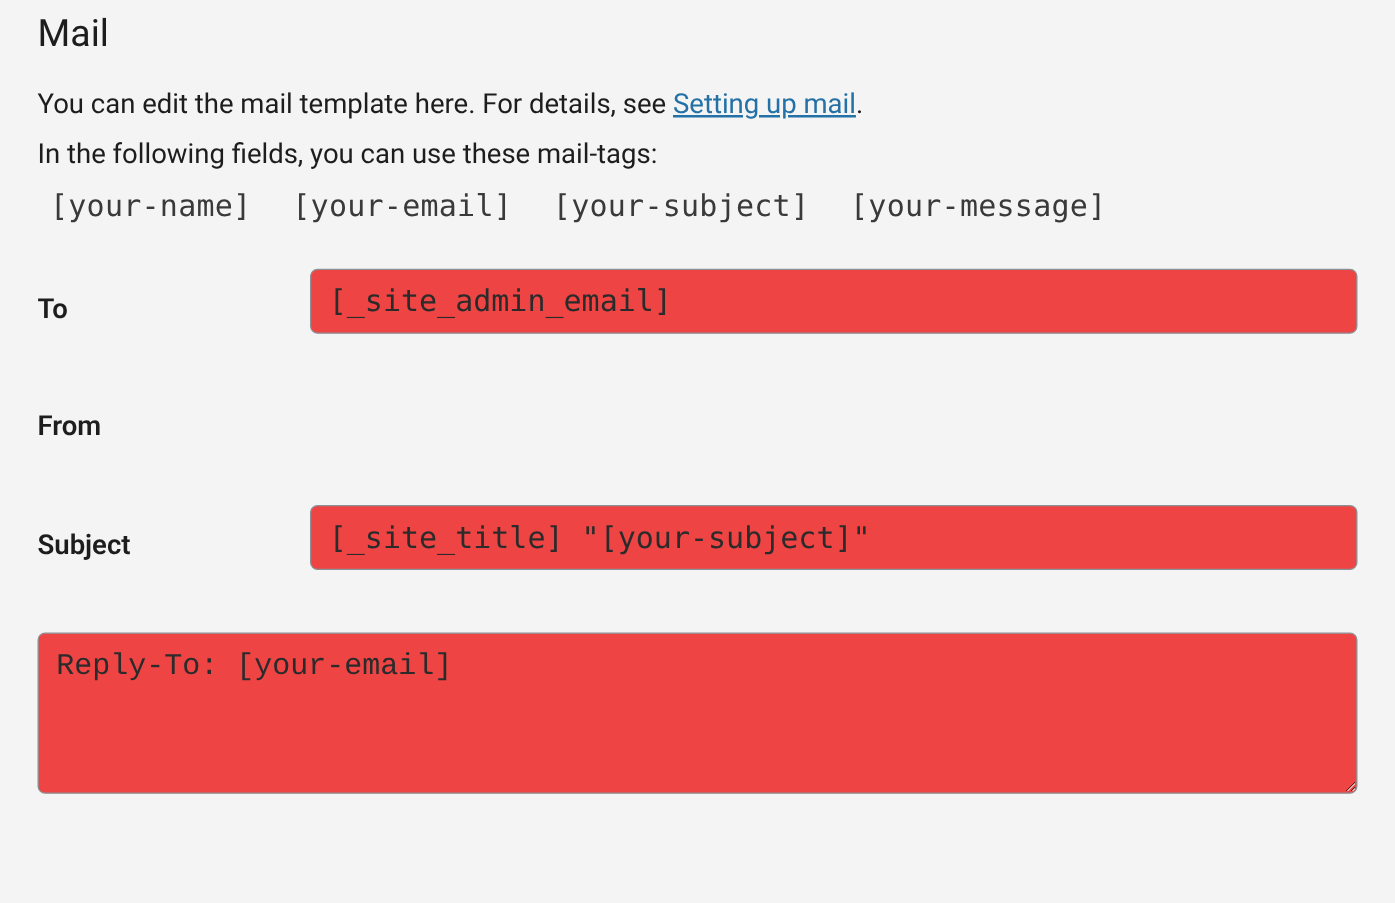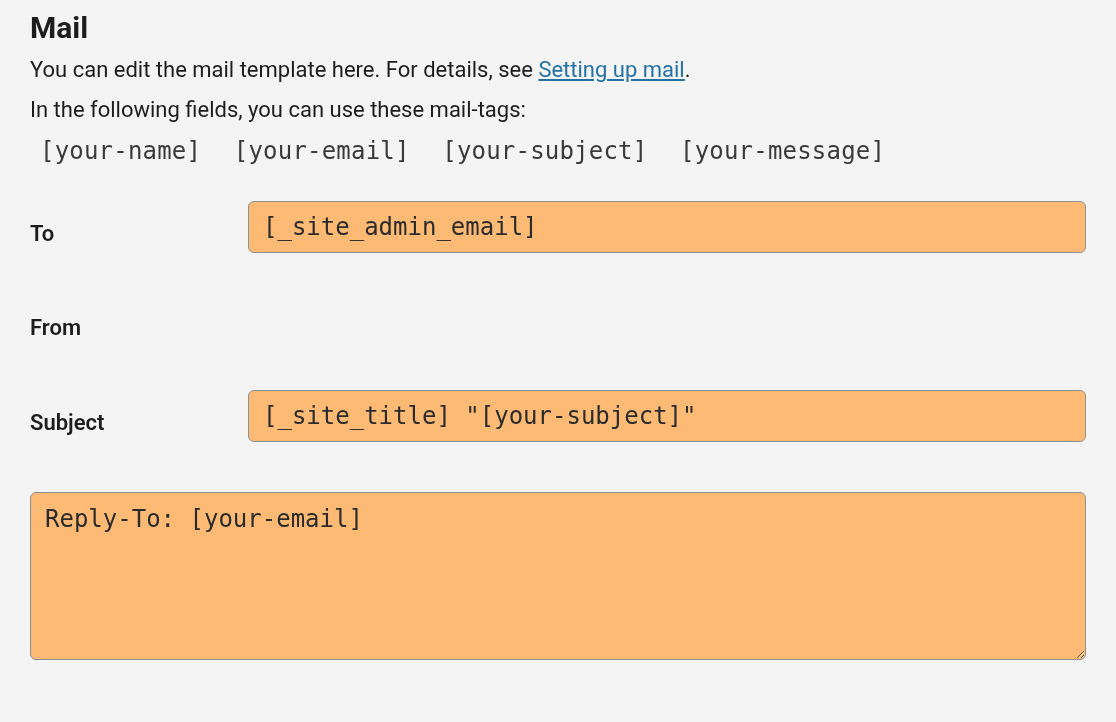--- a/index.html
+++ b/index.html
@@ -11,22 +11,22 @@
       color: #1d1d1d;
       width: 1116px;
       height: 722px;
       overflow: hidden;
     }
     .panel {
       padding: 0 30px 30px 30px;
     }
     h2.section-title {
       font-size: 30px;
-      font-weight: 700;
-      margin: 10px 0 8px 0;
+      font-weight: 400;
+      margin: 10px 0 22px 0;
       color: #1d1d1d;
     }
     .intro {
       font-size: 22px;
       line-height: 1.55;
       color: #1d1d1d;
       margin-bottom: 6px;
     }
     .intro a {
       color: #2371a6;
@@ -59,29 +59,30 @@
     }
     input.text-input,
     textarea.text-area {
       width: 100%;
       font-family: ui-monospace, SFMono-Regular, "SF Mono", Menlo, Consolas, monospace;
       font-size: 24px;
       color: #2b2b2b;
       padding: 10px 14px;
       border: 1px solid #8c8f94;
       border-radius: 6px;
-      background: #fdba74;
+      background: #ef4444;
       line-height: 1.4;
     }
     input.text-input {
       height: 52px;
     }
     textarea.text-area {
-      height: 168px;
+      height: 129px;
       resize: both;
+      font-family: Liberation Mono, monospace;
     }
   </style>
 </head>
 <body>
 
 <div class="panel">
 
   <h2 class="section-title">Mail</h2>
 
   <div class="intro">

